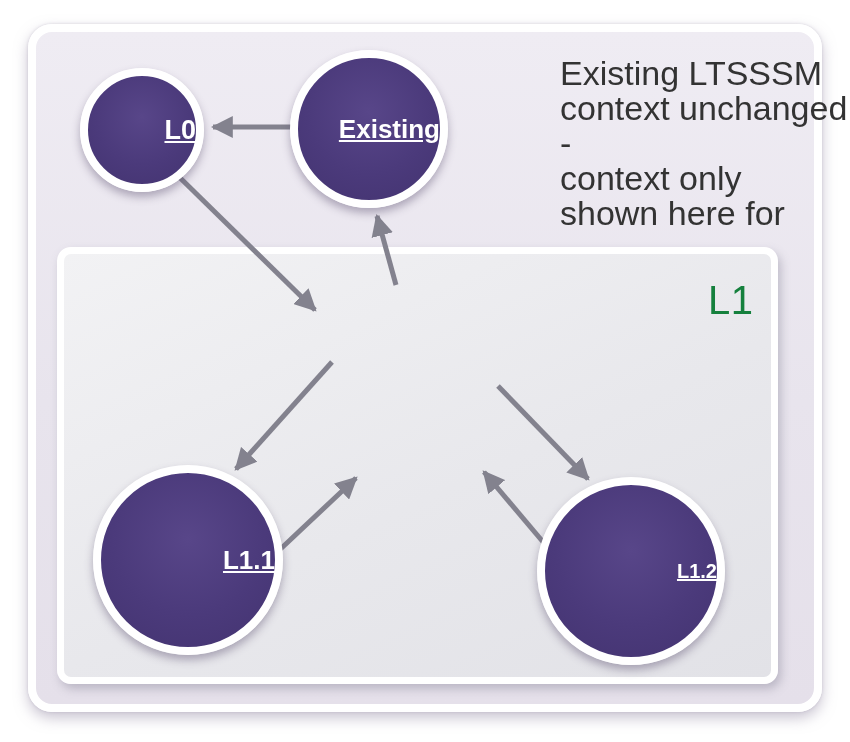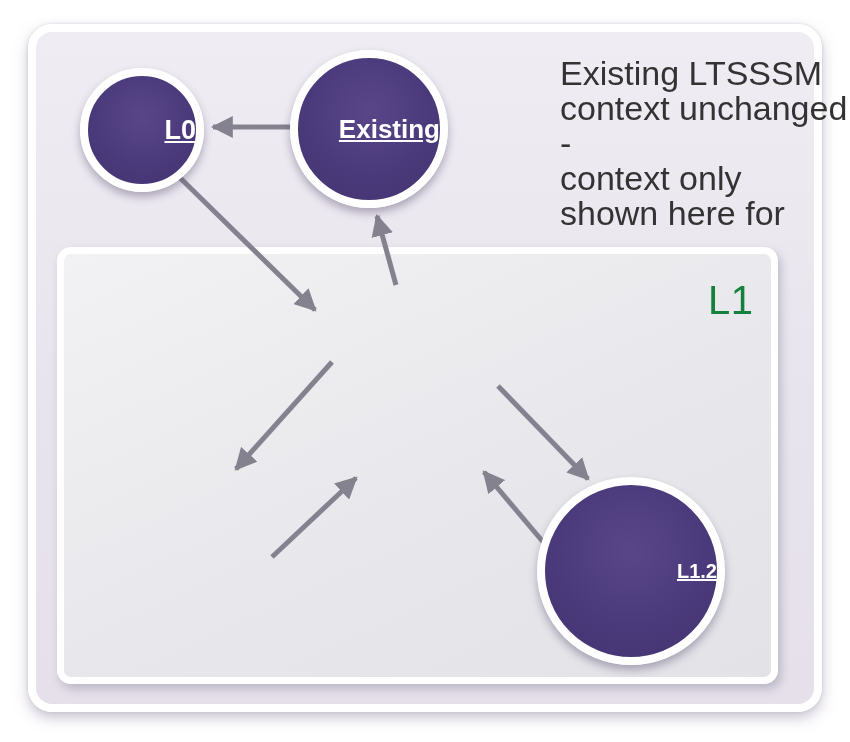--- a/index.html
+++ b/index.html
@@ -123,18 +123,21 @@
 
   <div class="state" id="st-l0">
     <span>L0</span>
   </div>
 
   <div class="state" id="st-recovery">
     <span>Existing</span>
   </div>
 
 
+  <div class="state" id="st-l11">
+    <span>L1.1</span>
+  </div>
 
   <div class="state" id="st-l12">
     <span>L1.2</span>
   </div>
 
 </div>
 
 </body></html>

